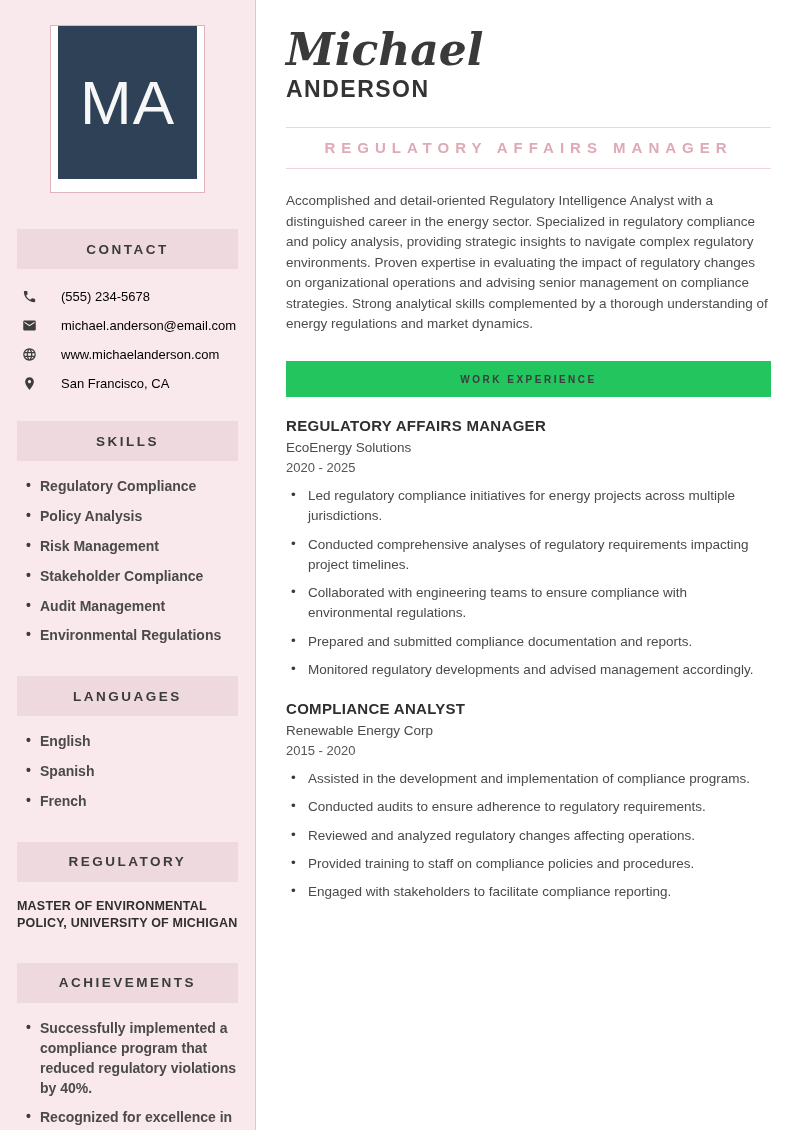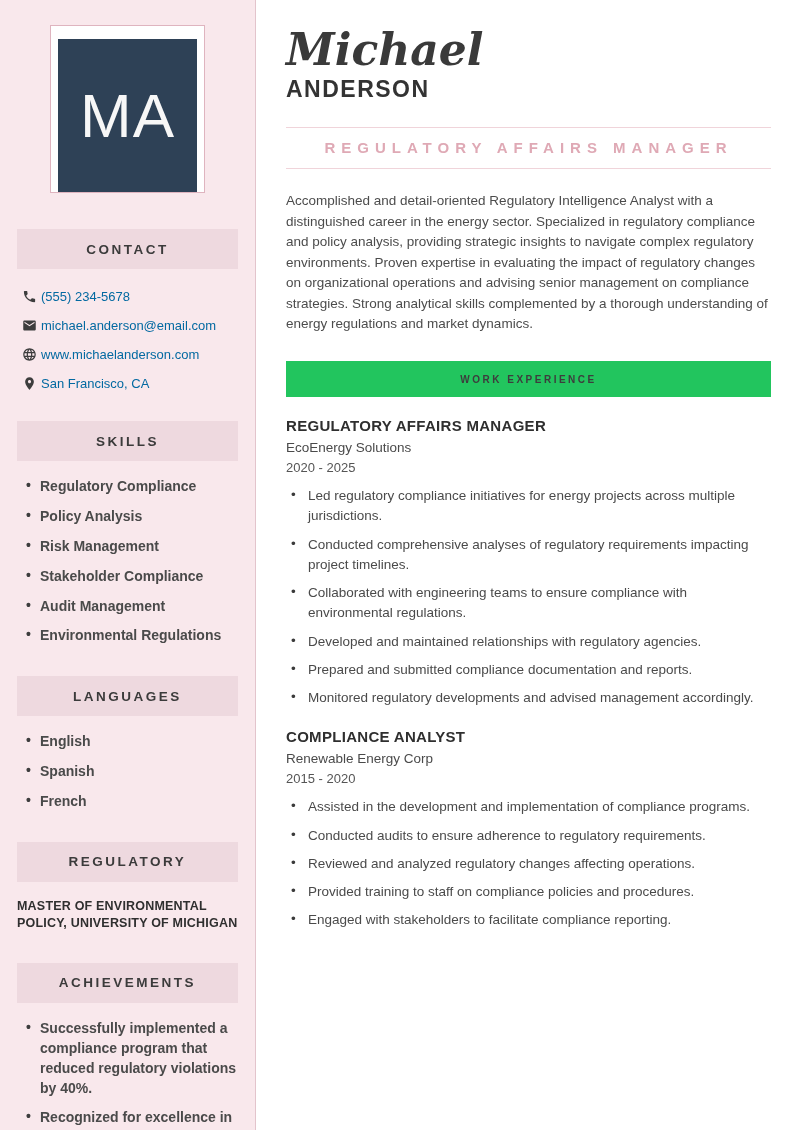--- a/index.html
+++ b/index.html
@@ -11,38 +11,38 @@
   .page { position:relative; width:800px; height:1130px; background:#fff; overflow:hidden; }
 
   
   .sidebar {
     position:absolute; left:0; top:0; bottom:0; width:256px;
     background:#f9e8ec; border-right:1px solid #e3c4cc; box-sizing:border-box;
   }
   .monogram-frame {
     width:155px; height:168px; margin:25px auto 0;
     background:#ffffff; border:1px solid #dfb4bf; box-sizing:border-box;
-    display:flex; align-items:flex-end; justify-content:center;
+    display:flex; align-items:flex-start; justify-content:center;
   }
   .monogram-box {
     width:139px; height:153px; background:#2e4156;
     display:flex; align-items:center; justify-content:center;
   }
   .monogram-box span {
     color:#f7f7f7; font-size:62px; font-weight:500; letter-spacing:1px; line-height:1;
   }
   .side-section { margin-top:30px; }
   .side-section.first { margin-top:36px; }
   .side-bar-title {
     margin:0 17px; background:#eed9df; height:40px;
     display:flex; align-items:center; justify-content:center;
     font-size:13.5px; font-weight:700; letter-spacing:2.5px; color:#3b3b3b;
   }
   .contact-list { padding:20px 8px 0 22px; }
-  .contact-row { display:flex; align-items:center; gap:4px; margin-bottom:14px; font-size:13px; color:#0369a1; }
+  .contact-row { display:flex; align-items:center; gap:24px; margin-bottom:14px; font-size:13px; color:#000000; }
   .cicon { flex:0 0 auto; width:15px; height:15px; }
   .cicon svg { width:15px; height:15px; fill:#3d3d3d; display:block; }
   .side-list { list-style:none; margin:16px 0 0; padding:0 8px 0 26px; }
   .side-list li {
     position:relative; padding-left:14px; margin-bottom:10px;
     font-size:14px; line-height:1.42; color:#4a4a4a;font-weight:bold;
   }
   .side-list li::before { content:"•"; position:absolute; left:0; top:-1px; color:#3d3d3d; }
   .edu-text {
     margin:16px 17px 0; font-size:12.5px; font-weight:700;
@@ -184,21 +184,20 @@
     <div class="main-bar">WORK EXPERIENCE</div>
 
     <section class="job">
       <div class="job-title">REGULATORY AFFAIRS MANAGER</div>
       <div class="job-company">EcoEnergy Solutions</div>
       <div class="job-dates">2020 - 2025</div>
       <ul class="job-bullets">
           <li>Led regulatory compliance initiatives for energy projects across multiple jurisdictions.</li>
           <li>Conducted comprehensive analyses of regulatory requirements impacting project timelines.</li>
           <li>Collaborated with engineering teams to ensure compliance with environmental regulations.</li>
-          <li>Developed and maintained relationships with regulatory agencies.</li>
           <li>Prepared and submitted compliance documentation and reports.</li>
           <li>Monitored regulatory developments and advised management accordingly.</li>
         </ul>
     </section>
 
     <section class="job">
       <div class="job-title">COMPLIANCE ANALYST</div>
       <div class="job-company">Renewable Energy Corp</div>
       <div class="job-dates">2015 - 2020</div>
       <ul class="job-bullets">

